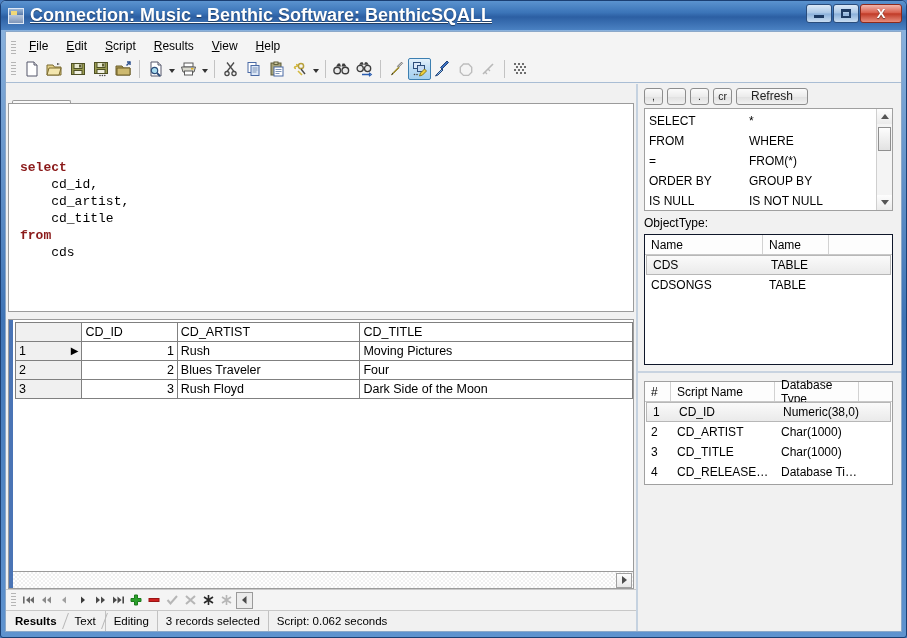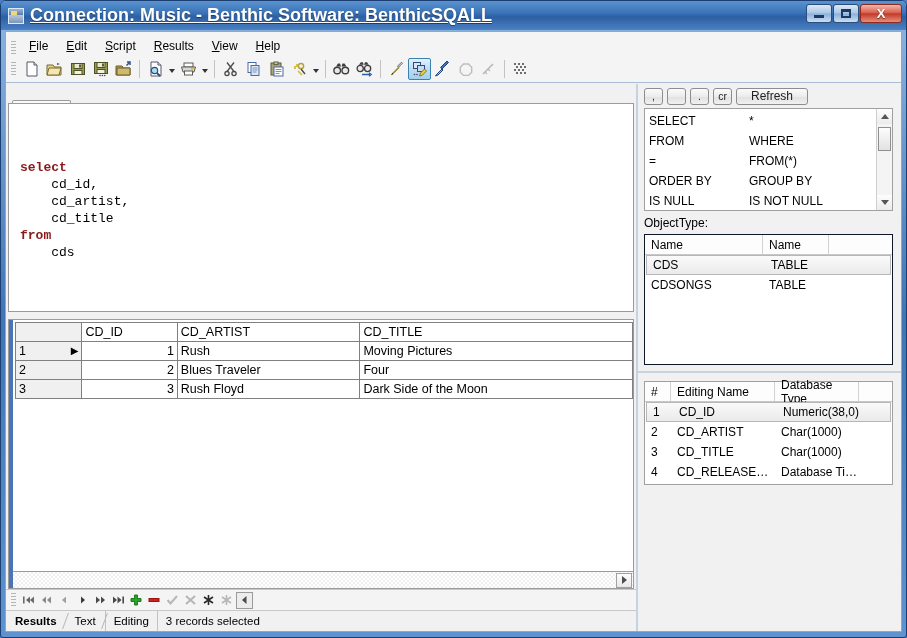--- a/index.html
+++ b/index.html
@@ -734,20 +734,21 @@
                   <path d="M6.5 1v8L2 5z" fill="#4a4a4a"></path>
                 </svg>
           </div>
         </div>
 
         <div class="statusbar">
           <div class="stab sel">Results</div>
           <div class="stab">Text</div>
           <div class="scell">Editing</div>
           <div class="scell">3 records selected</div>
+          <div class="scell">Script: 0.062 seconds</div>
         </div>
       </div>
 
       <div class="right-pane">
 
         <div class="kwbar">
           <div class="minibtn">,</div>
           <div class="minibtn"></div>
           <div class="minibtn">.</div>
           <div class="minibtn">cr</div>
@@ -805,21 +806,21 @@
             <div style="width:118px">CDSONGS</div>
             <div style="width:66px">TABLE</div>
           </div>
         </div>
 
         <div class="rp-divider"></div>
 
         <div class="collist">
           <div class="collhdr">
             <div class="hsepcell c-num">#</div>
-            <div class="hsepcell c-name">Editing Name</div>
+            <div class="hsepcell c-name">Script Name</div>
             <div class="hsepcell" style="width:84px">Database Type</div>
             <div style="flex:1"></div>
           </div>
           <div class="colrow sel">
             <div class="c-num">1</div>
             <div class="c-name">CD_ID</div>
             <div class="c-type">Numeric(38,0)</div>
           </div>
           <div class="colrow">
             <div class="c-num">2</div>

